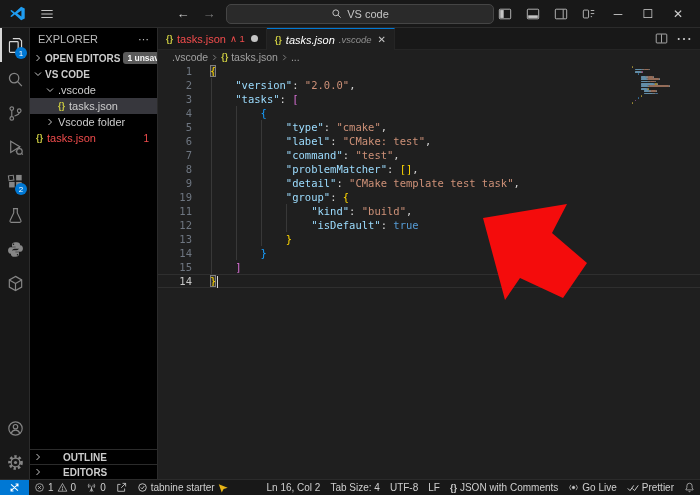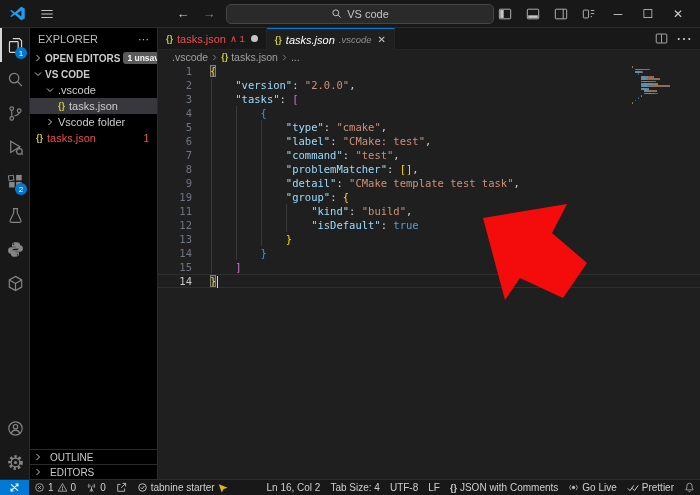--- a/index.html
+++ b/index.html
@@ -43,22 +43,22 @@
   .sb-row.bold{ font-weight:bold; font-size:10px; }
   .chev{ color:#c5c5c5; flex:0 0 auto; }
   .badge-gray{ background:#5a5a5a; color:#f6f6f6; font-size:8.5px; padding:1px 4px; border-radius:3px; margin-left:auto; margin-right:4px;}
   .tree{ display:flex; flex-direction:column; }
   .tree-row{ height:16px; display:flex; align-items:center; gap:4px; font-size:11px; color:#cccccc; white-space:nowrap;}
   .tree-row.selected{ background:#37373d; }
   .tree-row.error, .tree-row.error .tree-label{ color:#f14c4c; }
   .json-ic{ color:#cbcb41; font-weight:bold; font-size:9px; flex:0 0 auto;}
   .tree-badge{ margin-left:auto; margin-right:8px; color:#f14c4c; font-size:10px;}
   .sb-bottom{ margin-top:auto; }
-  .sb-section{ height:15px; display:flex; align-items:center; gap:8px; border-top:1px solid #2b2b2b;
-    font-weight:normal; font-size:10px; padding-left:4px; color:#cccccc;}
+  .sb-section{ height:15px; display:flex; align-items:center; gap:21px; border-top:1px solid #2b2b2b;
+    font-weight:bold; font-size:10px; padding-left:4px; color:#cccccc;}
   
   .editor{ flex:1; display:flex; flex-direction:column; position:relative; background:#1f1f1f; min-width:0;}
   .tabbar{ height:22px; background:#181818; display:flex; align-items:stretch; border-bottom:1px solid #252525;}
   .tab{ display:flex; align-items:center; gap:4px; padding:0 8px; font-size:11px; background:#181818;
     border-right:1px solid #252525; color:#9d9d9d; position:relative; }
   .tab.active{ background:#1f1f1f; color:#ffffff; border-top:1px solid #0078d4; margin-bottom:-1px;}
   .tab .t-label{ white-space:nowrap; }
   .tab1 .t-label, .tab1 .t-deco{ color:#f14c4c; }
   .t-deco{ font-size:9.5px; }
   .tab.active .t-label{ font-style:italic; }

